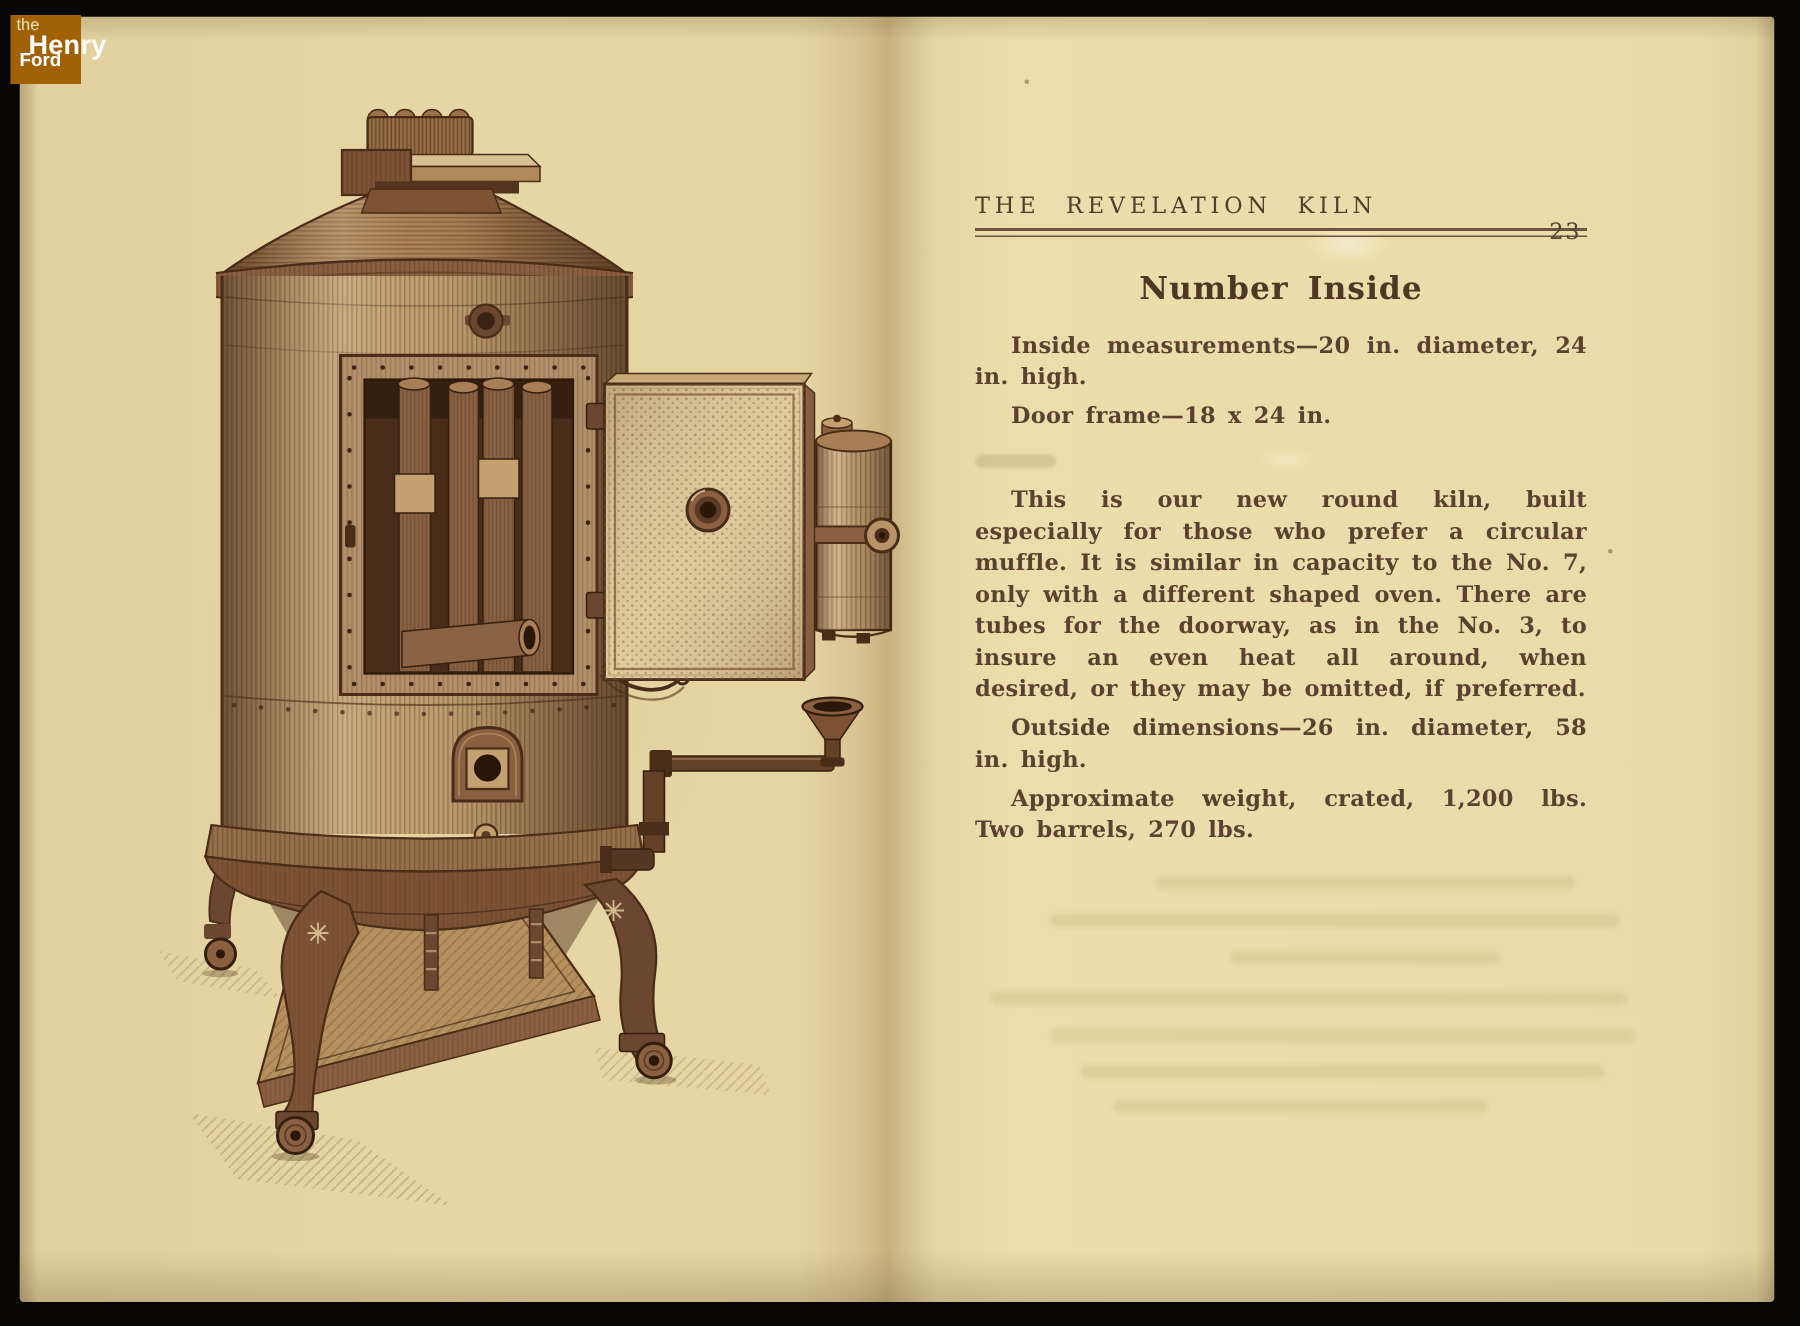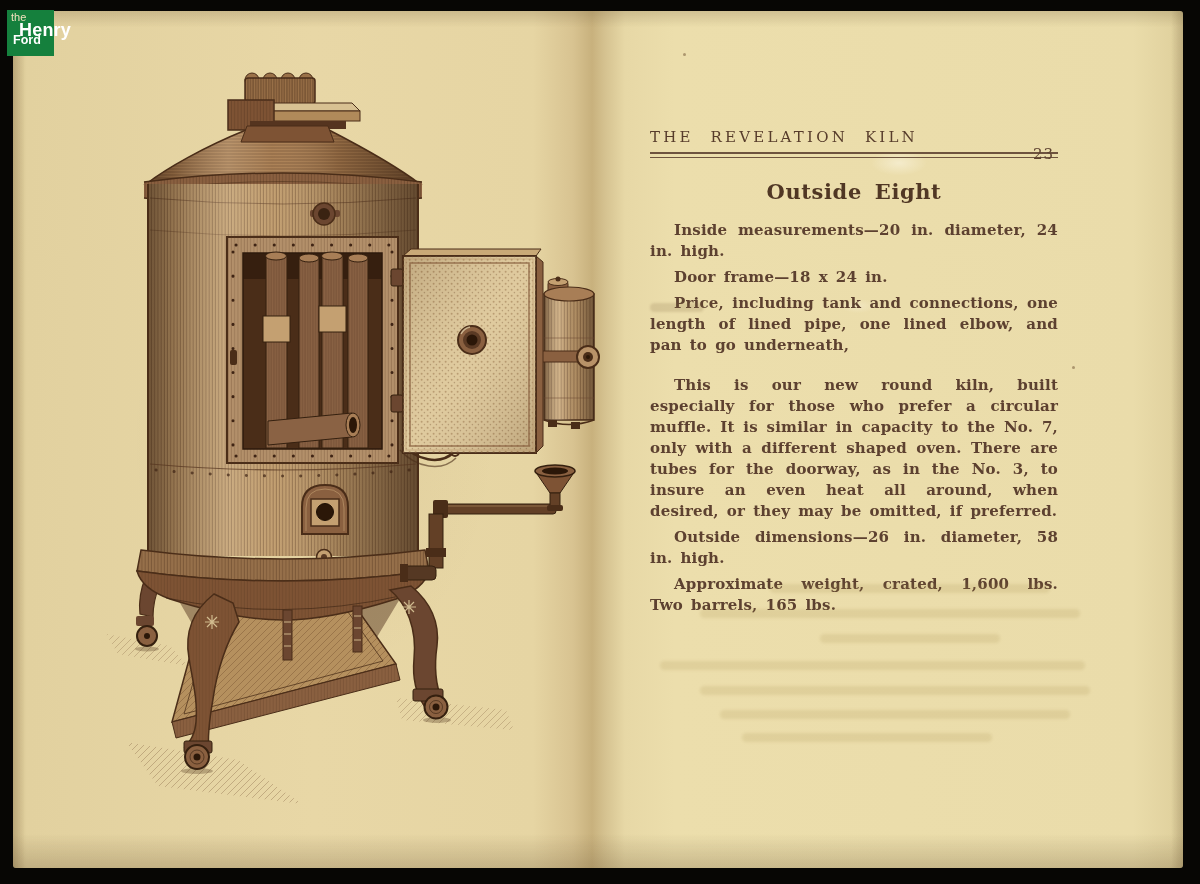--- a/index.html
+++ b/index.html
@@ -24,28 +24,28 @@
   
   .right-text{position:absolute;left:650px;top:128px;width:408px;color:#5d4130;}
   .running-head{position:relative;height:19px;}
   .rh-title{display:block;text-align:left;font-size:15px;letter-spacing:3.2px;word-spacing:9px;color:#573c2b;}
   .rh-num{position:absolute;right:4px;top:1px;font-size:15px;letter-spacing:1px;color:#5d4130;margin-top:16px;}
   .double-rule{margin-top:5px;height:3px;border-top:2.5px solid #5d4130;border-bottom:1.8px solid #5d4130;opacity:.88;}
   .section-title{margin:21px 0 16px;text-align:center;font-size:21px;font-weight:bold;
                  letter-spacing:.6px;word-spacing:5px;color:#503724;}
   .para{margin:0 0 5px;font-size:15px;line-height:21px;text-align:justify;text-indent:24px;
         word-spacing:.18em;letter-spacing:.012em;color:#5d4130;font-weight:bold;}
-  .para.gap-top{margin-top:19px;}
+  .para.gap-top{margin-top:35px;}
   
   .smudge{position:absolute;left:650px;top:303px;width:54px;height:9px;border-radius:5px;
           background:rgba(120,92,55,.18);filter:blur(1px);}
   .ghosts span{position:absolute;height:9px;border-radius:5px;background:rgba(164,138,70,.16);filter:blur(1.6px);}
   .speck{position:absolute;width:3px;height:3px;border-radius:50%;background:rgba(95,65,35,.45);}
   
-  .logo{position:absolute;left:7px;top:10px;width:47px;height:46px;background:#15803d;
+  .logo{position:absolute;left:7px;top:10px;width:47px;height:46px;background:#a16207;
         font-family:"Liberation Sans",sans-serif;}
   .l-the{position:absolute;left:4px;top:1px;font-size:11px;color:#f2e1bd;}
   .l-henry{position:absolute;left:12px;top:10px;font-size:18px;font-weight:bold;color:#ffffff;letter-spacing:.2px;}
   .l-ford{position:absolute;left:6px;top:23px;font-size:12.5px;font-weight:bold;color:#ffffff;}
 </style>
 </head>
 <body>
 
 <div class="canvas">
 
@@ -264,27 +264,26 @@
     <circle cx="472" cy="340" r="5.5" fill="#2b1708"></circle>
     <path d="M461,334 A13,13 0 0 1 470,327" fill="none" stroke="#efe0b8" stroke-width="1.5" opacity="0.7"></path>
   </svg>
 
   <div class="right-text">
     <div class="running-head">
       <span class="rh-title">THE REVELATION KILN</span>
       <span class="rh-num">23</span>
     </div>
     <div class="double-rule"></div>
-    <h2 class="section-title">Outside Eight</h2>
+    <h2 class="section-title">Number Inside</h2>
     <p class="para">Inside measurements—20 in. diameter, 24 in. high.</p>
     <p class="para">Door frame—18 x 24 in.</p>
-    <p class="para">Price, including tank and connections, one length of lined pipe, one lined elbow, and pan to go underneath,</p>
     <p class="para gap-top">This is our new round kiln, built especially for those who prefer a circular muffle.  It is similar in capacity to the No. 7, only with a different shaped oven.  There are tubes for the doorway, as in the No. 3, to insure an even heat all around, when desired, or they may be omitted, if preferred.</p>
     <p class="para">Outside dimensions—26 in. diameter, 58 in. high.</p>
-    <p class="para">Approximate weight, crated, 1,600 lbs.  Two barrels, 165 lbs.</p>
+    <p class="para">Approximate weight, crated, 1,200 lbs.  Two barrels, 270 lbs.</p>
   </div>
 
   <div class="smudge"></div>
 
   <div class="ghosts">
     <span style="left:770px;top:584px;width:280px;"></span>
     <span style="left:700px;top:609px;width:380px;"></span>
     <span style="left:820px;top:634px;width:180px;"></span>
     <span style="left:660px;top:661px;width:425px;"></span>
     <span style="left:700px;top:686px;width:390px;"></span>

